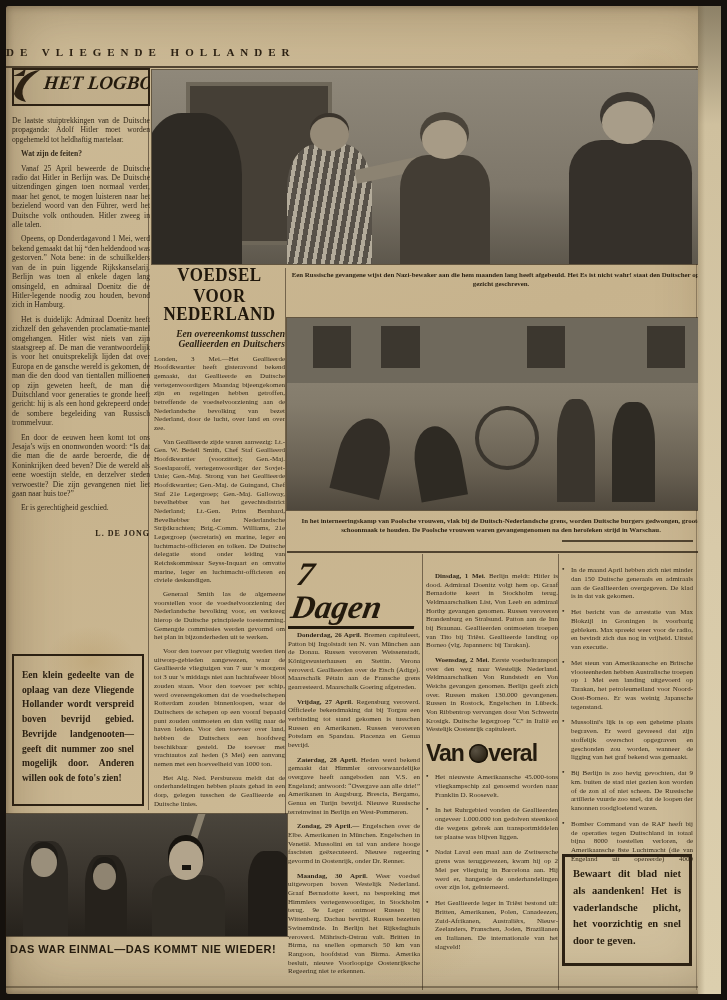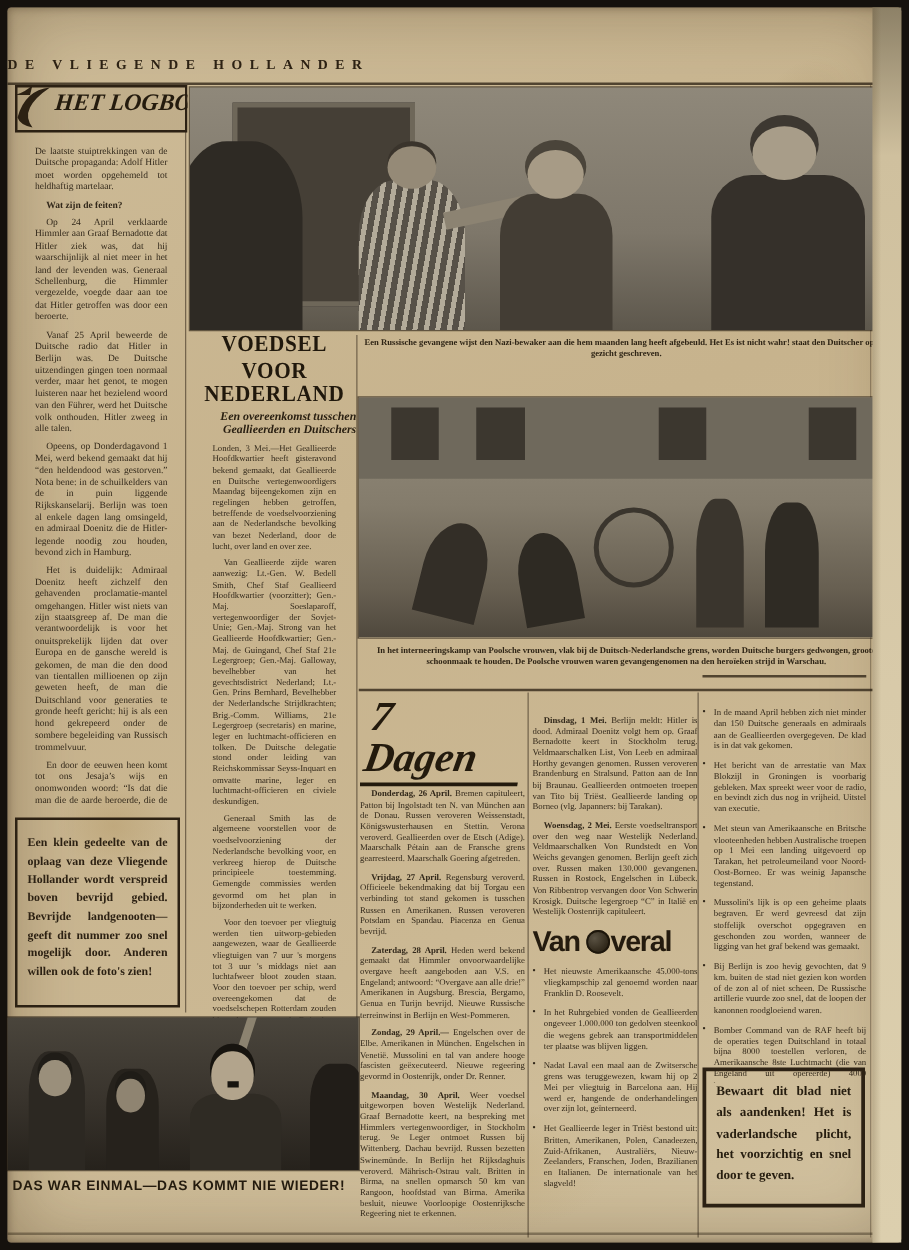--- a/index.html
+++ b/index.html
@@ -6,21 +6,21 @@
   body{width:727px;height:1000px;background:#15110d;position:relative;overflow:hidden;
        font-family:"Liberation Serif", serif;}
   #paper{position:absolute;left:6px;top:6px;width:715px;height:988px;
          background:linear-gradient(160deg,#cdbb97 0%,#c7b38d 40%,#cbb893 70%,#d2c2a0 100%);
          box-shadow:inset 0 0 60px rgba(60,40,15,.35), inset 0 0 8px rgba(40,25,10,.4);
          border-radius:3px;}
   .stain{position:absolute;border-radius:50%;pointer-events:none;}
   .vrule{position:absolute;width:1px;background:rgba(45,33,20,.55);}
   .hrule{position:absolute;height:2px;background:rgba(40,29,16,.75);}
   .txt{color:#32281a;text-align:justify;}
-  .txt p{margin:0 16px 5px;text-indent:9px;line-height:1.24;}
+  .txt p{margin:0 0 5px;text-indent:9px;line-height:1.24;}
   .txt p:first-child{text-indent:0;}
   
   #masthead{position:absolute;top:40px;left:0;width:709px;text-align:left;
             font-weight:bold;font-size:11px;letter-spacing:6px;color:#2c2113;}
   
   #logboek{position:absolute;left:6px;top:62px;width:138px;height:578px;overflow:hidden;}
   #logboek-head{position:relative;border:2px solid #2c2113;height:34px;margin-bottom:10px;
                 background:rgba(60,45,25,.08);}
   #logboek-title{position:absolute;left:30px;top:2px;font-weight:bold;font-style:italic;
                  font-size:19px;color:#241b0e;transform:skewX(-6deg);letter-spacing:0px;white-space:nowrap;}
@@ -97,21 +97,20 @@
         <svg width="34" height="42" viewBox="0 0 34 42">
           <path d="M4 30 Q10 8 30 6 Q18 14 14 22 Q10 30 16 38 Q6 36 4 30 Z" fill="#2c2113"></path>
           <path d="M2 12 Q10 10 16 4 L14 12 Z" fill="#2c2113"></path>
         </svg>
       </span>
       <span id="logboek-title">HET LOGBOEK</span>
     </div>
     <div id="logboek-body" class="txt">
       <p>De laatste stuiptrekkingen van de Duitsche propaganda: Adolf Hitler moet worden opgehemeld tot heldhaftig martelaar.</p>
       <p class="subhead">Wat zijn de feiten?</p>
-      <p>Op 24 April verklaarde Himmler aan Graaf Bernadotte dat Hitler ziek was, dat hij waarschijnlijk al niet meer in het land der levenden was. Generaal Schellenburg, die Himmler vergezelde, voegde daar aan toe dat Hitler getroffen was door een beroerte.</p>
       <p>Vanaf 25 April beweerde de Duitsche radio dat Hitler in Berlijn was. De Duitsche uitzendingen gingen toen normaal verder, maar het genot, te mogen luisteren naar het bezielend woord van den Führer, werd het Duitsche volk onthouden. Hitler zweeg in alle talen.</p>
       <p>Opeens, op Donderdagavond 1 Mei, werd bekend gemaakt dat hij “den heldendood was gestorven.” Nota bene: in de schuilkelders van de in puin liggende Rijkskanselarij. Berlijn was toen al enkele dagen lang omsingeld, en admiraal Doenitz die de Hitler-legende noodig zou houden, bevond zich in Hamburg.</p>
       <p>Het is duidelijk: Admiraal Doenitz heeft zichzelf den gehavenden proclamatie-mantel omgehangen. Hitler wist niets van zijn staatsgreep af. De man die verantwoordelijk is voor het onuitsprekelijk lijden dat over Europa en de gansche wereld is gekomen, de man die den dood van tientallen millioenen op zijn geweten heeft, de man die Duitschland voor generaties te gronde heeft gericht: hij is als een hond gekrepeerd onder de sombere begeleiding van Russisch trommelvuur.</p>
       <p>En door de eeuwen heen komt tot ons Jesaja’s wijs en onomwonden woord: “Is dat die man die de aarde beroerde, die de Koninkrijken deed beven? Die de wereld als eene woestijn stelde, en derzelver steden verwoestte? Die zijn gevangenen niet liet gaan naar huis toe?”</p>
       <p>Er is gerechtigheid geschied.</p>
       <div id="logboek-sig">L. DE JONG</div>
     </div>
   </div>
 
   <div id="notice-box">Een klein gedeelte van de oplaag van deze Vliegende Hollander wordt verspreid boven bevrijd gebied. Bevrijde landgenooten—geeft dit nummer zoo snel mogelijk door. Anderen willen ook de foto's zien!</div>

